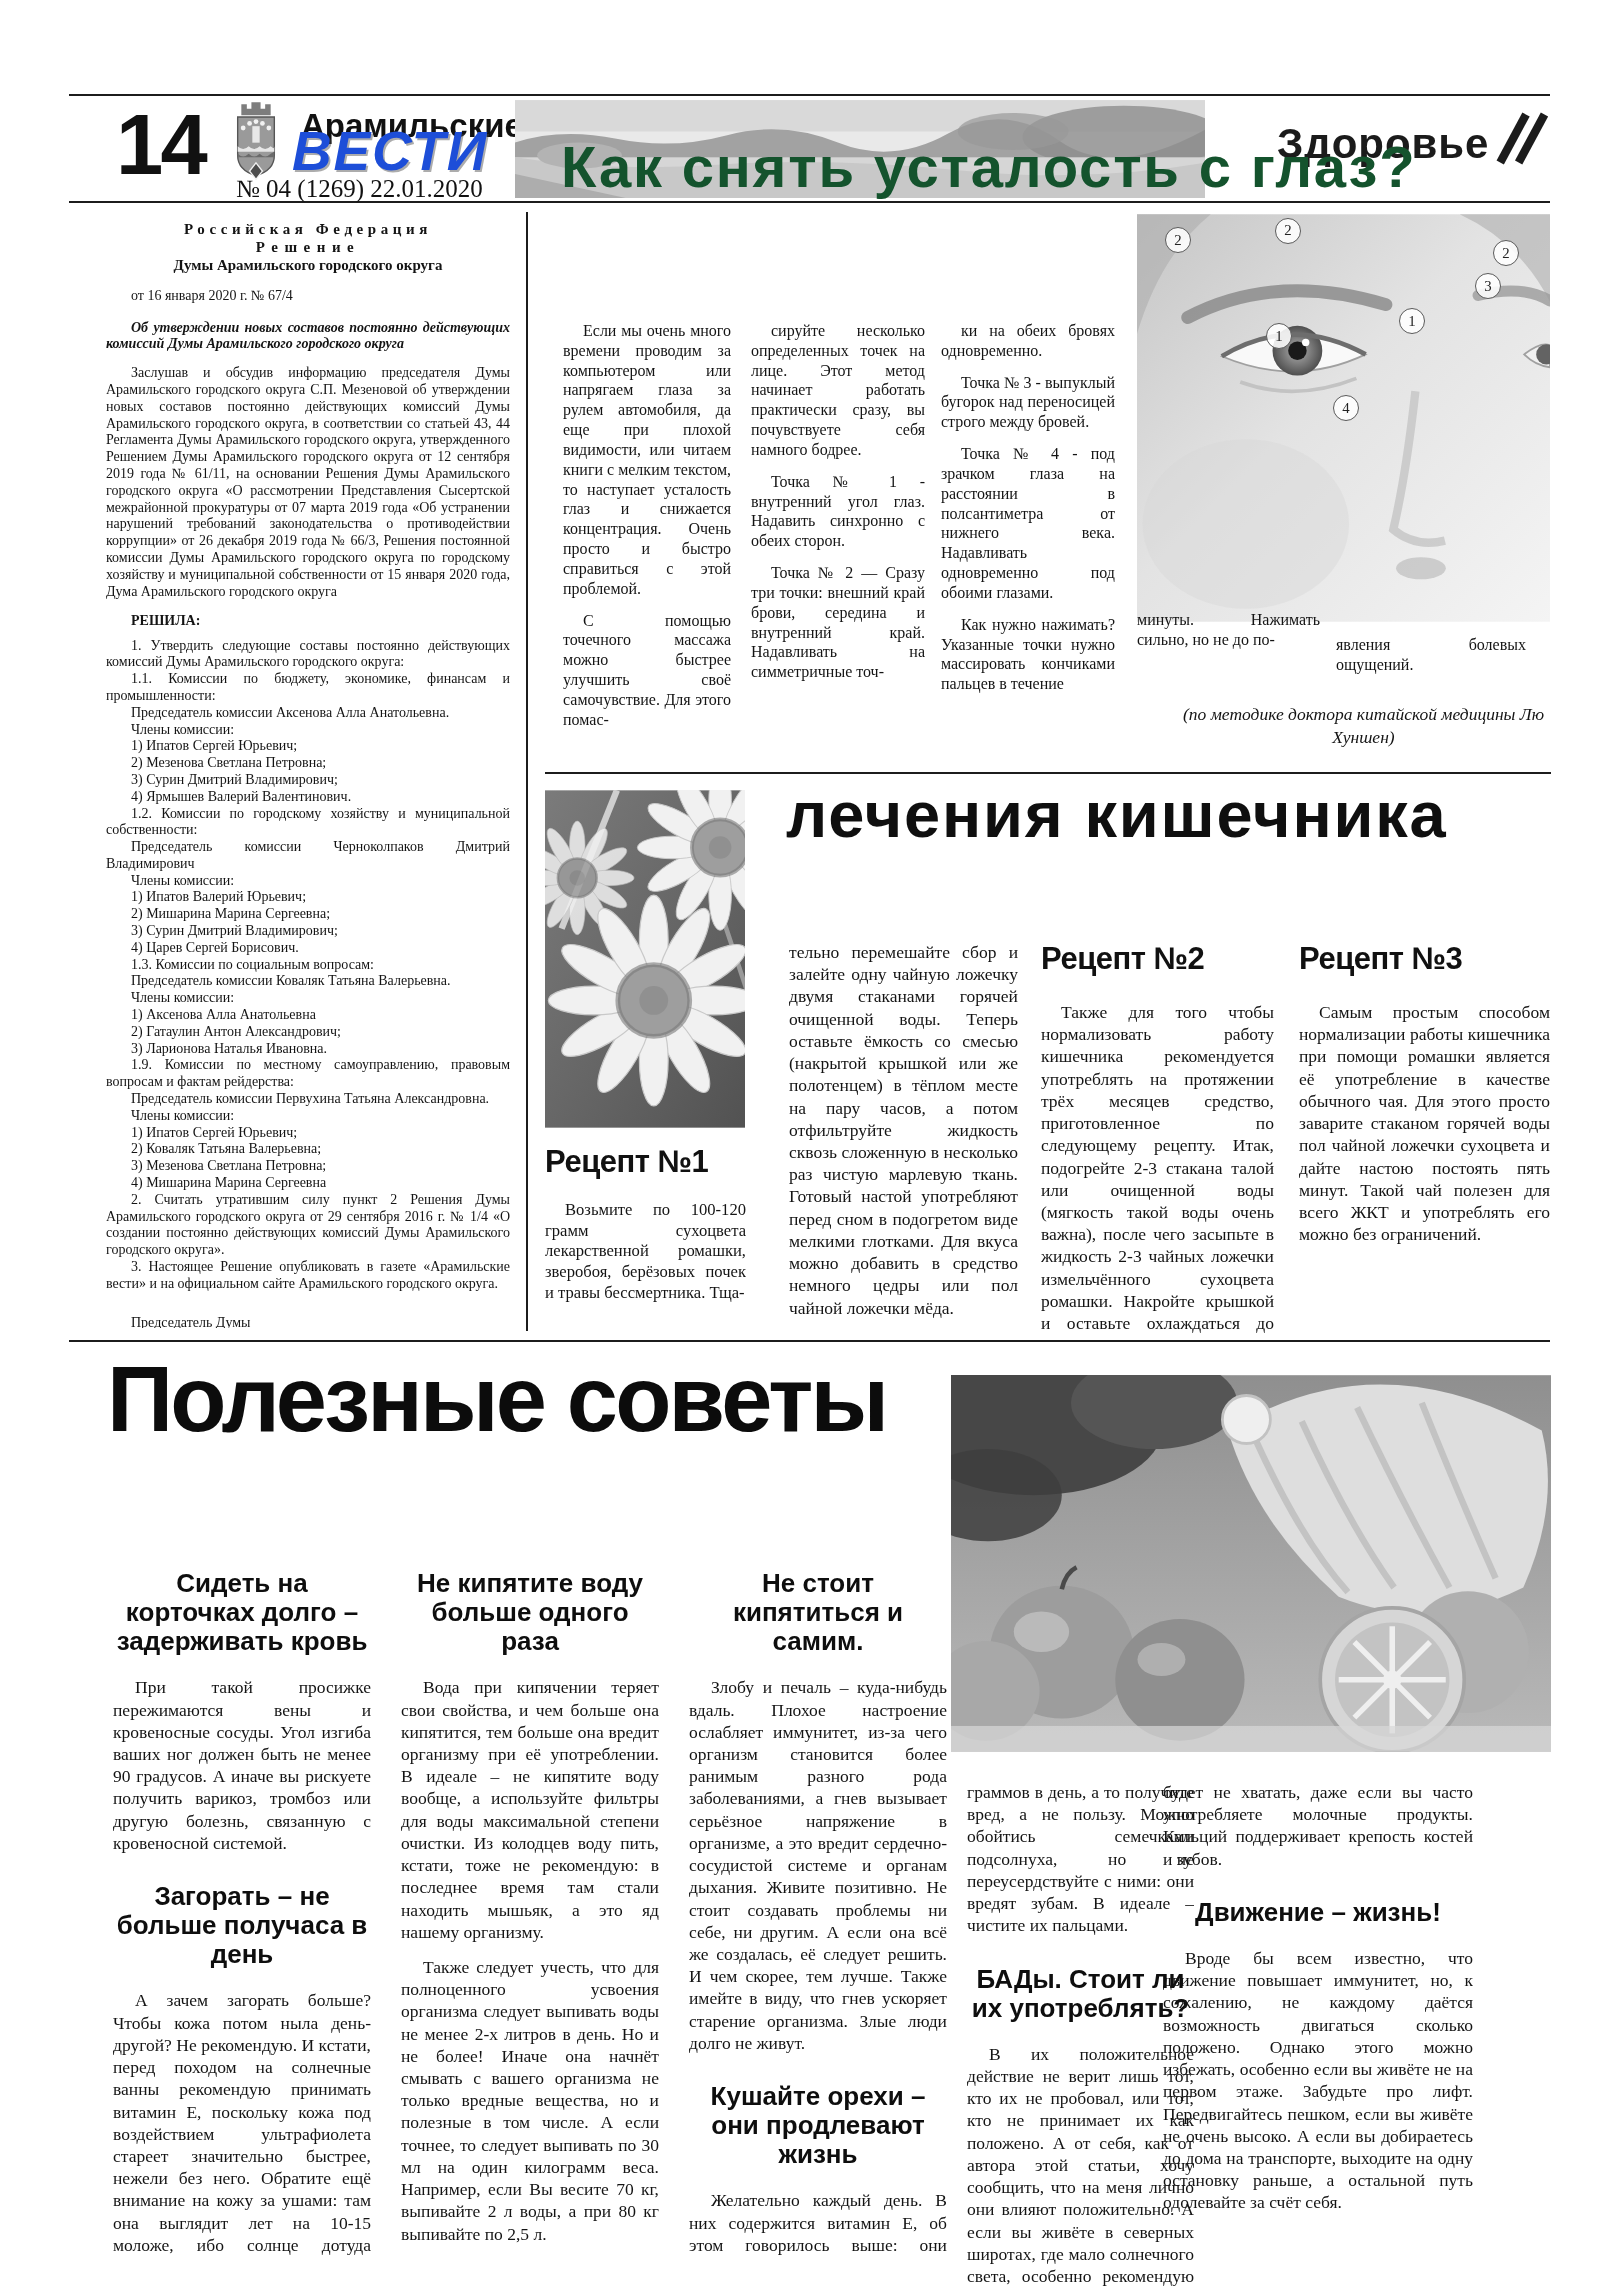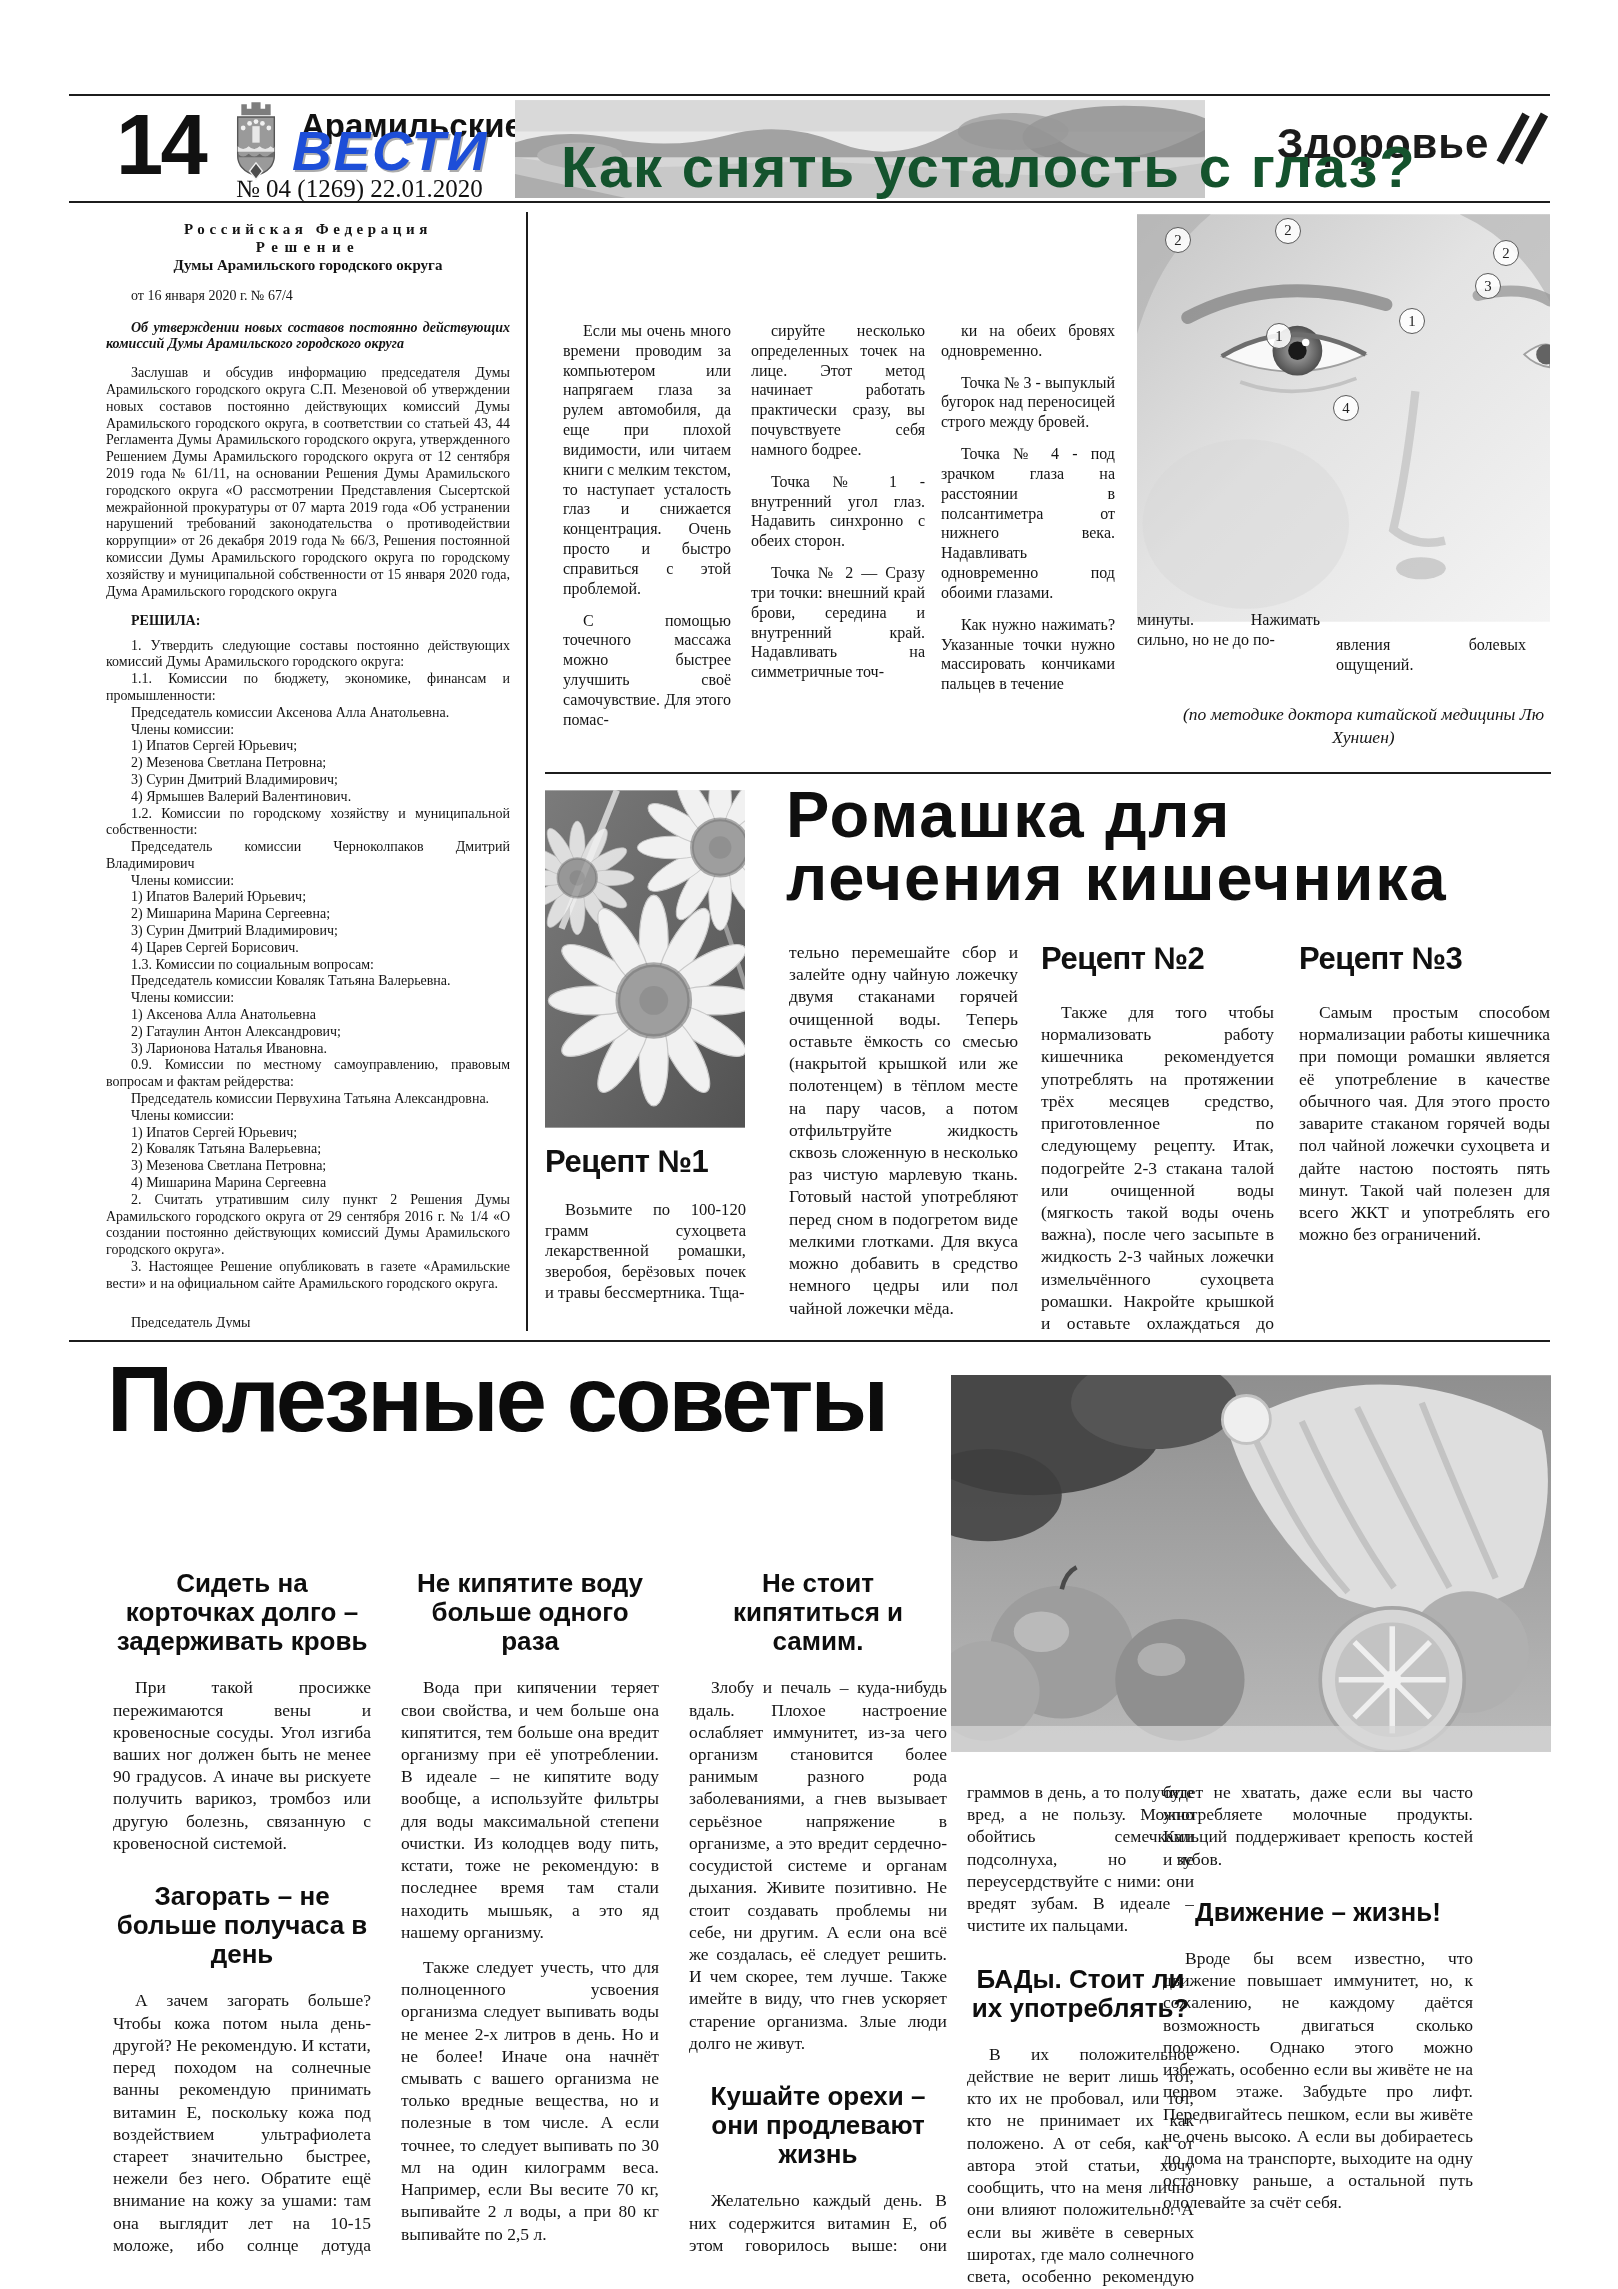--- a/index.html
+++ b/index.html
@@ -157,21 +157,21 @@
       <p class="doc-line">1) Ипатов Валерий Юрьевич;</p>
       <p class="doc-line">2) Мишарина Марина Сергеевна;</p>
       <p class="doc-line">3) Сурин Дмитрий Владимирович;</p>
       <p class="doc-line">4) Царев Сергей Борисович.</p>
       <p class="doc-line">1.3. Комиссии по социальным вопросам:</p>
       <p class="doc-line">Председатель комиссии Коваляк Татьяна Валерьевна.</p>
       <p class="doc-line">Члены комиссии:</p>
       <p class="doc-line">1) Аксенова Алла Анатольевна</p>
       <p class="doc-line">2) Гатаулин Антон Александрович;</p>
       <p class="doc-line">3) Ларионова Наталья Ивановна.</p>
-      <p class="doc-line">0.9. Комиссии по местному самоуправлению, правовым вопросам и фактам рейдерства:</p>
+      <p class="doc-line">1.9. Комиссии по местному самоуправлению, правовым вопросам и фактам рейдерства:</p>
       <p class="doc-line">Председатель комиссии Первухина Татьяна Александровна.</p>
       <p class="doc-line">Члены комиссии:</p>
       <p class="doc-line">1) Ипатов Сергей Юрьевич;</p>
       <p class="doc-line">2) Коваляк Татьяна Валерьевна;</p>
       <p class="doc-line">3) Мезенова Светлана Петровна;</p>
       <p class="doc-line">4) Мишарина Марина Сергеевна</p>
       <p class="doc-line">2. Считать утратившим силу пункт 2 Решения Думы Арамильского городского округа от 29 сентября 2016 г. № 1/4 «О создании постоянно действующих комиссий Думы Арамильского городского округа».</p>
       <p class="doc-line">3. Настоящее Решение опубликовать в газете «Арамильские вести» и на официальном сайте Арамильского городского округа.</p>
     </div>
   <div class="doc-sig">
@@ -277,21 +277,20 @@
     <rect width="217" height="366" fill="url(#chbg)"></rect>
     <line x1="78" y1="0" x2="18" y2="150" stroke="#cfcfcf" stroke-width="7"></line>
     <line x1="190" y1="130" x2="230" y2="250" stroke="#b5b5b5" stroke-width="5" opacity=".7"></line>
     <use href="#daisy" transform="translate(35,95) scale(.7)" opacity=".85"></use>
     <use href="#daisy" transform="translate(190,62) scale(1.02)"></use>
     <use href="#daisy" transform="translate(118,228) scale(1.3)"></use>
   </svg>
 </div>
 
 <div class="abs cham-title">
-  <div>Ромашка для</div>
   <div>лечения кишечника</div>
 </div>
 
 <div class="cham-col" style="left:789px; width:229px;">
   <p class="noind">тельно перемешайте сбор и залейте одну чайную ложечку двумя стаканами горячей очищенной воды. Теперь оставьте ёмкость со смесью (накрытой крышкой или же полотенцем) в тёплом месте на пару часов, а потом отфильтруйте жидкость сквозь сложенную в несколько раз чистую марлевую ткань. Готовый настой употребляют перед сном в подогретом виде мелкими глотками. Для вкуса можно добавить в средство немного цедры или пол чайной ложечки мёда.</p>
 </div>
 <div class="cham-col" style="left:1041px; width:233px;">
   <div class="recipe-h">Рецепт №2</div>
   <p>Также для того чтобы нормализовать работу кишечника рекомендуется употреблять на протяжении трёх месяцев средство, приготовленное по следующему рецепту. Итак, подогрейте 2-3 стакана талой или очищенной воды (мягкость такой воды очень важна), после чего засыпьте в жидкость 2-3 чайных ложечки измельчённого сухоцвета ромашки. Накройте крышкой и оставьте охлаждаться до комнатной температуры.</p>
 </div>

